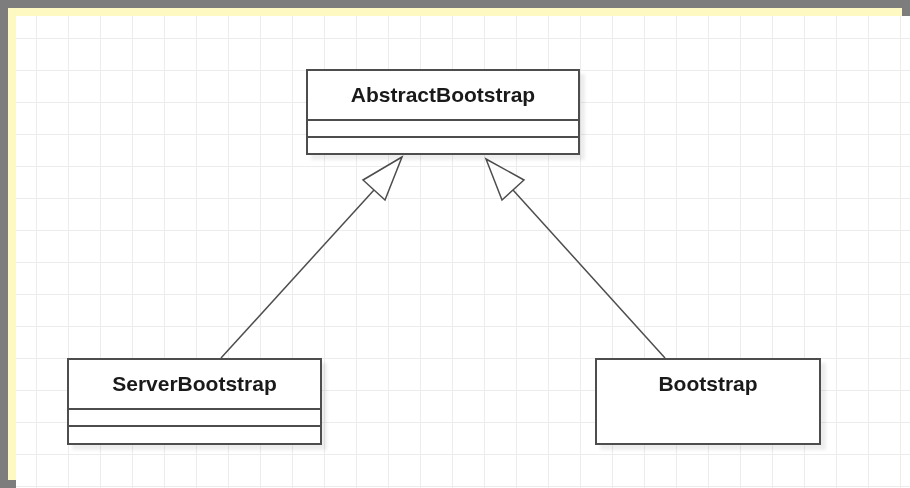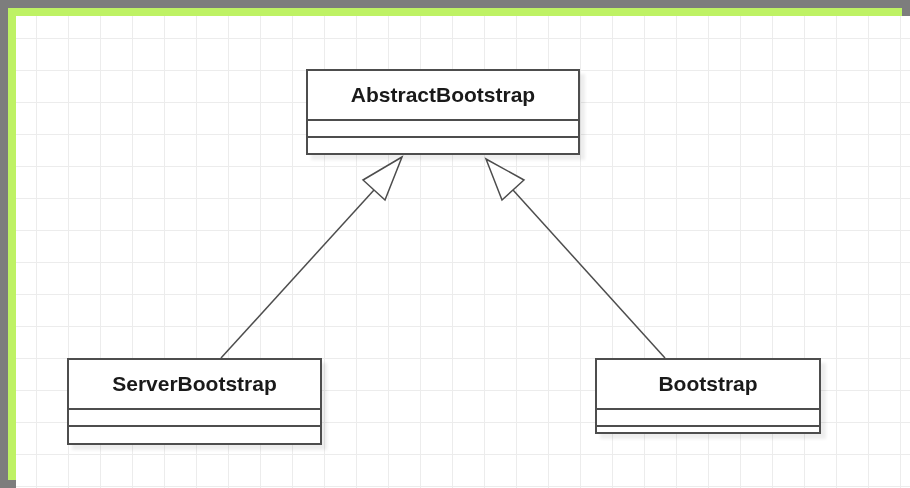--- a/index.html
+++ b/index.html
@@ -11,21 +11,21 @@
     overflow: hidden;
     background: #7d7d7d;
   }
   .frame {
     position: absolute;
     left: 0; top: 0;
     width: 910px;
     height: 488px;
     box-sizing: border-box;
     border: 8px solid #7d7d7d;
-    background: #bef264;
+    background: #fef9c3;
   }
   .canvas {
     position: absolute;
     left: 8px; top: 8px;
     width: 894px;
     height: 472px;
     background-color: #ffffff;
     background-image:
       linear-gradient(to right, #ececec 1px, transparent 1px),
       linear-gradient(to bottom, #ececec 1px, transparent 1px);
@@ -61,21 +61,21 @@
   }
   .uml-compartment {
     border-top: 2px solid #4d4d4d;
     height: 15px;
   }
   .uml-compartment.last {
     flex: 1;
   }
   #class-abstract-bootstrap { left: 290px; top: 53px;  width: 274px; height: 86px; }
   #class-server-bootstrap   { left: 51px;  top: 342px; width: 255px; height: 87px; }
-  #class-bootstrap          { left: 579px; top: 342px; width: 226px; height: 76px; }
+  #class-bootstrap          { left: 579px; top: 342px; width: 226px; height: 87px; align-items: center; }
 </style>
 </head>
 <body>
 
 <div class="frame">
   <div class="canvas">
 
     <svg class="connector-layer" width="894" height="472" viewBox="0 0 894 472" xmlns="http://www.w3.org/2000/svg">
 
       <g>

